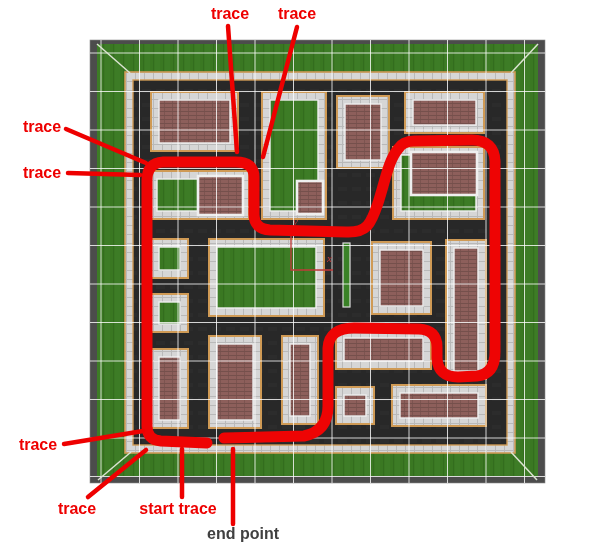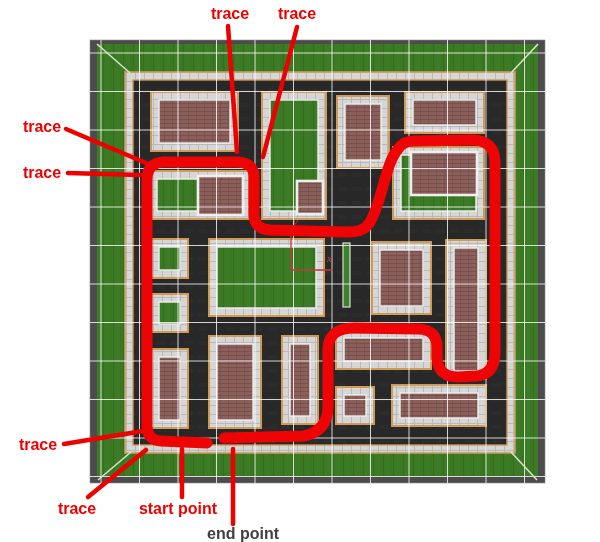--- a/index.html
+++ b/index.html
@@ -183,16 +183,16 @@
         <line x1="233" y1="524" x2="233" y2="449" stroke="#ee0000" stroke-width="4.5" stroke-linecap="round"></line>
       </g>
   </svg>
   <div id="labels">
       <div class="ann-label" style="left: 230px; top: 6px; color: rgb(238, 0, 0);">trace</div>
       <div class="ann-label" style="left: 297px; top: 6px; color: rgb(238, 0, 0);">trace</div>
       <div class="ann-label" style="left: 42px; top: 119px; color: rgb(238, 0, 0);">trace</div>
       <div class="ann-label" style="left: 42px; top: 165px; color: rgb(238, 0, 0);">trace</div>
       <div class="ann-label" style="left: 38px; top: 437px; color: rgb(238, 0, 0);">trace</div>
       <div class="ann-label" style="left: 77px; top: 501px; color: rgb(238, 0, 0);">trace</div>
-      <div class="ann-label" style="left: 178px; top: 501px; color: rgb(238, 0, 0);">start point</div>
+      <div class="ann-label" style="left: 178px; top: 501px; color: rgb(238, 0, 0);">start trace</div>
       <div class="ann-label" style="left: 243px; top: 526px; color: #404040;">end point</div>
     </div>
 </div>
 
 </body></html>

